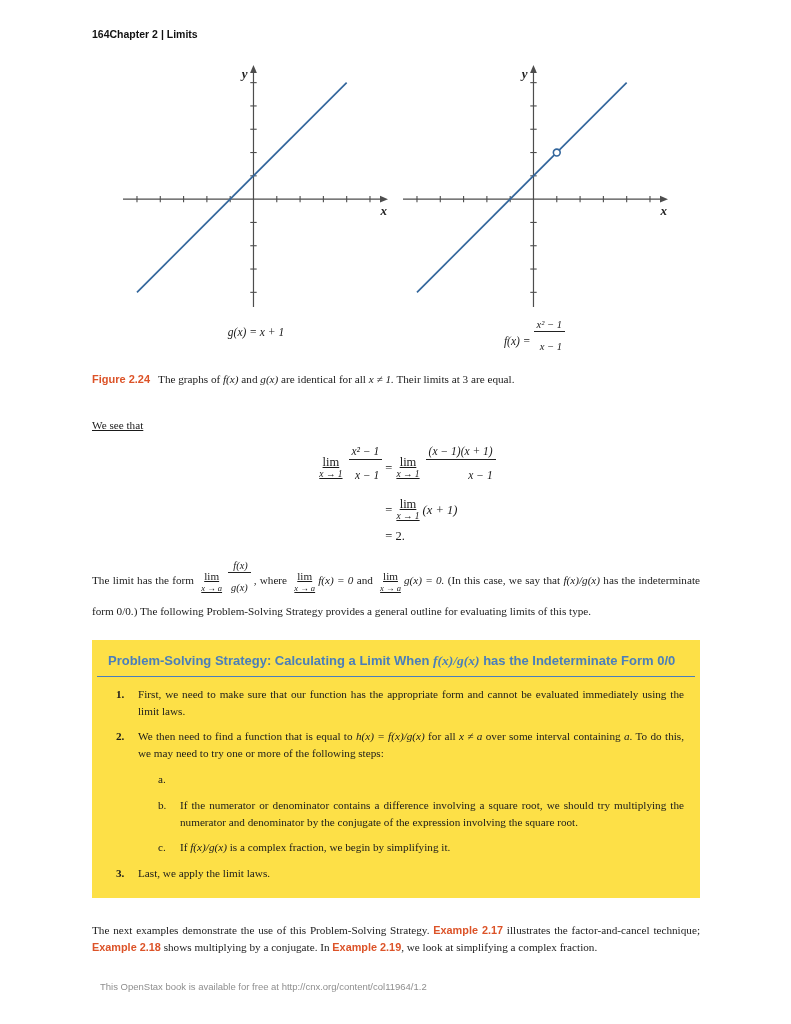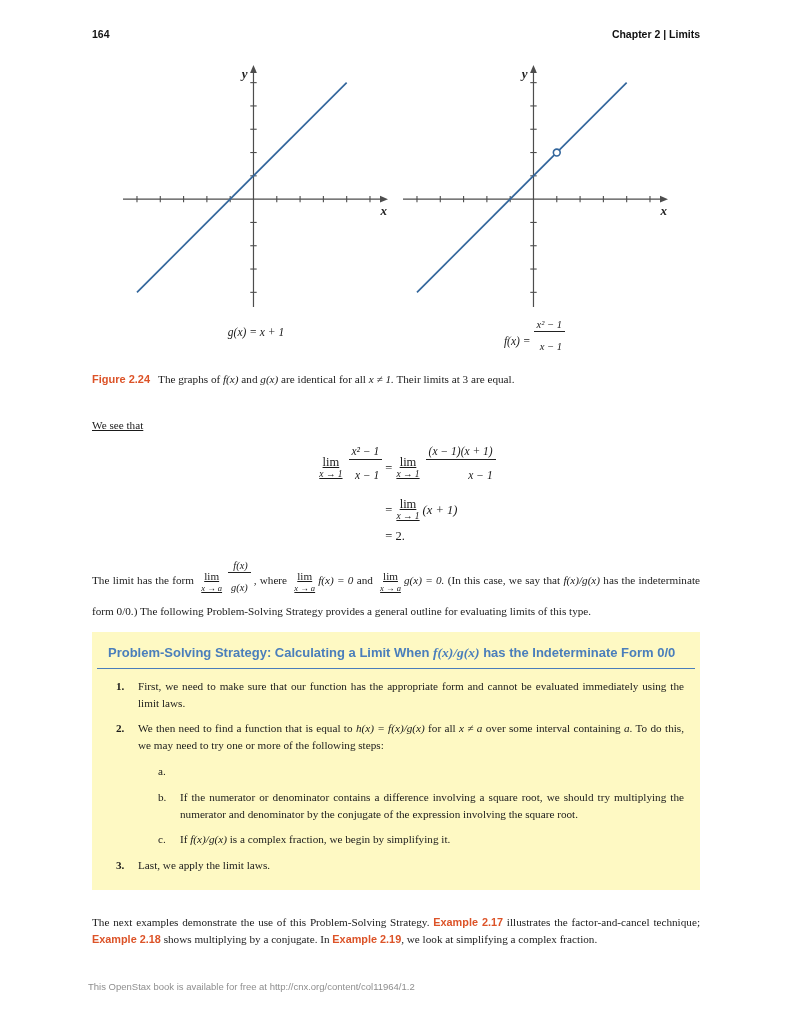--- a/index.html
+++ b/index.html
@@ -2,21 +2,21 @@
 <html><head>
 <meta charset="utf-8">
 <style>
   html,body { margin:0; padding:0; background:#e8e8e8; }
   .page {
     position:relative; width:791px; height:1024px; background:#ffffff;
     margin:0 auto; overflow:hidden;
     font-family:"Liberation Serif","DejaVu Serif",serif; color:#1a1a1a;
     box-sizing:border-box; padding:28px 91px 0 92px;
   }
-  .header { display:flex; justify-content:space-between; align-items:baseline;
+  .header { display:flex; align-items:baseline;
     font-family:"Liberation Sans","DejaVu Sans",sans-serif; font-weight:bold; font-size:10.5px; color:#111; }
   .charts { display:flex; justify-content:center; gap:14px; margin-top:24px; }
   .chart-block { display:flex; flex-direction:column; align-items:center; }
   .chart-caption { margin-top:12px; font-size:11.5px; min-height:26px; display:flex; align-items:center; }
   .fig-caption { margin-top:10px; font-size:11.2px; }
   .fig-label { font-family:"Liberation Sans","DejaVu Sans",sans-serif; font-weight:bold; color:#DC5328; margin-right:8px; font-size:11px; }
   .lead { margin:34px 0 0; font-size:11.2px;text-decoration:underline; }
   .eqs { width:fit-content; margin:14px auto 0; font-size:12.5px; }
   .eq-row { display:flex; align-items:center; margin-top:7px; }
   .eq-left { min-width:92px; display:flex; justify-content:flex-end; align-items:center; }
@@ -25,32 +25,32 @@
   .m { font-style:italic; }
   .xlink { color:#DC5328; font-weight:bold; font-family:"Liberation Sans","DejaVu Sans",sans-serif; font-size:0.97em; cursor:pointer; }
   .frac { display:inline-flex; flex-direction:column; text-align:right; vertical-align:middle;
     margin:0 3px; font-size:0.92em; line-height:1.18; font-style:italic; }
   .frac .num { display:block; border-bottom:1px solid #222; padding:0 3px; }
   .frac .den { display:block; padding:9px 3px; }
   .lim { display:inline-flex; flex-direction:column; align-items:center; vertical-align:middle;
     margin:0 3px 0 4px; line-height:1.05;text-decoration:underline; }
   .lim .lt { font-style:normal; }
   .lim .lu { font-size:0.76em; font-style:italic; margin-top:1px; white-space:nowrap; }
-  .strategy { margin-top:11px; background:#fef9c3; padding:13px 16px 16px; }
+  .strategy { margin-top:19px; background:#fde047; padding:13px 16px 16px; }
   .s-title { font-family:"Liberation Sans","DejaVu Sans",sans-serif; font-weight:bold; font-size:13px; color:#4A7EBB; }
   .s-title .m { font-family:"Liberation Serif","DejaVu Serif",serif; font-size:13.5px; }
   .s-rule { border:none; border-top:1.5px solid #4A7EBB; margin:7px -11px 4px; }
   .li { display:flex; margin-top:9px; font-size:11.2px; line-height:1.5; }
   .li.l1 { padding-left:8px; }
   .li.l1 .mark { font-weight:bold; }
   .li.l2 { padding-left:50px; }
   .mark { flex:0 0 22px; }
   .li-text { flex:1; text-align:justify; }
   .closing { margin-top:24px; }
-  .footer { position:absolute; left:88px; bottom:32px;
+  .footer { position:absolute; left:100px; bottom:32px;
     font-family:"Liberation Sans","DejaVu Sans",sans-serif; font-size:9.5px; color:#8e8e8e; }
   .chart svg { display:block; }
 </style>
 </head>
 <body>
 
 <div class="page">
 
   <div class="header">
     <span>164</span>

